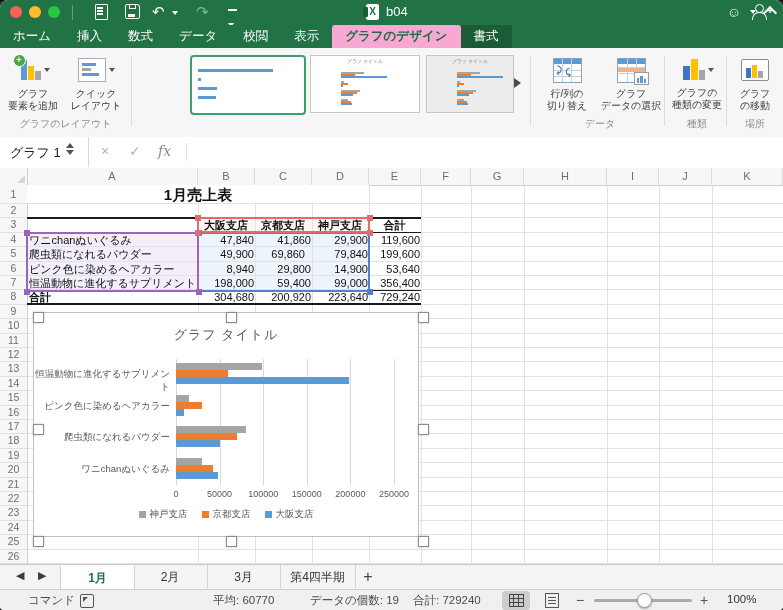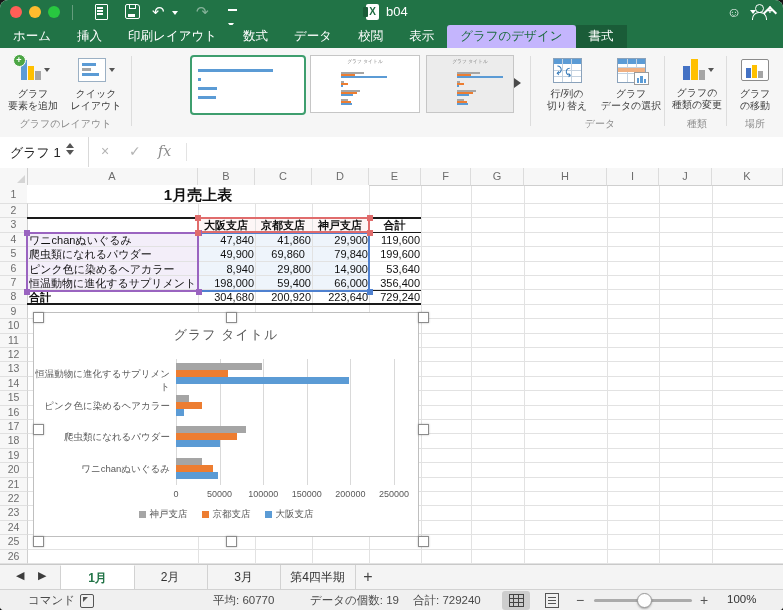--- a/index.html
+++ b/index.html
@@ -32,21 +32,21 @@
   #searchbox .sc{position:absolute;left:18px;top:8px;border-top-color:#cfe2d7;border-left-width:3px;border-right-width:3px;border-top-width:3.5px;}
   #search-input{position:absolute;left:28px;top:0;width:205px;height:16px;background:transparent;border:none;outline:none;color:#eaf3ee;font-size:12px;font-family:inherit;}
   #search-input::placeholder{color:#c6dccd;}
   #share-btn{position:absolute;left:752px;top:4px;width:20px;height:16px;}
   #share-btn .head{position:absolute;left:3px;top:0;width:7px;height:7px;border:1.5px solid #fff;border-radius:50%;}
   #share-btn .body{position:absolute;left:0;top:8px;width:13px;height:7px;border:1.5px solid #fff;border-bottom:none;border-radius:7px 7px 0 0;}
   #share-btn .plus{position:absolute;left:15px;top:1px;color:#fff;font-size:10px;font-weight:bold;}
   
   #tabrow{position:absolute;left:0;top:25px;width:783px;height:23px;background:#217346;display:flex;align-items:stretch;}
   .rtab{color:#fff;font-size:12.5px;line-height:23px;padding:0 13px;white-space:nowrap;}
-  .rtab.active{background:#c4b5fd;color:#1e6b41;font-weight:normal;border-radius:3px 3px 0 0;}
+  .rtab.active{background:#f9a8d4;color:#1e6b41;font-weight:bold;border-radius:3px 3px 0 0;}
   .rtab.dark{background:#1a5c38;}
   #tabrow-right{position:absolute;right:8px;top:0;height:23px;display:flex;align-items:center;gap:9px;}
   #smiley{color:#fff;font-size:14px;line-height:14px;}
   #smiley-caret{width:0;height:0;border-left:3.5px solid transparent;border-right:3.5px solid transparent;border-top:4px solid #fff;}
   #collapse-chevron{width:8px;height:8px;border-left:2px solid #fff;border-top:2px solid #fff;transform:rotate(45deg);margin-top:3px;}
   
   #ribbon{position:absolute;left:0;top:48px;width:783px;height:89px;background:#f6f6f6;border-bottom:1px solid #d5d5d5;}
   .rsep{position:absolute;top:8px;width:1px;height:70px;background:#ddd;}
   .rbtn{position:absolute;top:5px;text-align:center;}
   .ric{height:32px;display:flex;align-items:flex-start;justify-content:center;padding-top:3px;}
@@ -162,21 +162,20 @@
     <div id="share-btn">
       <div class="head"></div>
         <div class="body"></div>
         <div class="plus">+</div>
     </div>
   </div>
 
   <div id="tabrow">
       <div class="rtab">ホーム</div>
       <div class="rtab">挿入</div>
-      <div class="rtab">印刷レイアウト</div>
       <div class="rtab">数式</div>
       <div class="rtab">データ</div>
       <div class="rtab">校閲</div>
       <div class="rtab">表示</div>
       <div class="rtab active">グラフのデザイン</div>
       <div class="rtab dark">書式</div>
     </div>
   <div id="tabrow-right">
     <span id="smiley">☺</span>
     <span id="smiley-caret"></span>
@@ -410,21 +409,21 @@
       <div class="cell num" style="left: 312px; top: 79.2px; width: 56px; height: 14.4px; line-height: 14.4px;">79,840</div>
       <div class="cell num" style="left: 369px; top: 79.2px; width: 51px; height: 14.4px; line-height: 14.4px;">199,600</div>
       <div class="cell" style="left: 29px; top: 93.6px; width: 167px; height: 14.4px; line-height: 14.4px;">ピンク色に染めるヘアカラー</div>
       <div class="cell num" style="left: 198px; top: 93.6px; width: 56px; height: 14.4px; line-height: 14.4px;">8,940</div>
       <div class="cell num" style="left: 255px; top: 93.6px; width: 56px; height: 14.4px; line-height: 14.4px;">29,800</div>
       <div class="cell num" style="left: 312px; top: 93.6px; width: 56px; height: 14.4px; line-height: 14.4px;">14,900</div>
       <div class="cell num" style="left: 369px; top: 93.6px; width: 51px; height: 14.4px; line-height: 14.4px;">53,640</div>
       <div class="cell" style="left: 29px; top: 108px; width: 167px; height: 14.4px; line-height: 14.4px;">恒温動物に進化するサプリメント</div>
       <div class="cell num" style="left: 198px; top: 108px; width: 56px; height: 14.4px; line-height: 14.4px;">198,000</div>
       <div class="cell num" style="left: 255px; top: 108px; width: 56px; height: 14.4px; line-height: 14.4px;">59,400</div>
-      <div class="cell num" style="left: 312px; top: 108px; width: 56px; height: 14.4px; line-height: 14.4px;">66,000</div>
+      <div class="cell num" style="left: 312px; top: 108px; width: 56px; height: 14.4px; line-height: 14.4px;">99,000</div>
       <div class="cell num" style="left: 369px; top: 108px; width: 51px; height: 14.4px; line-height: 14.4px;">356,400</div>
       <div class="cell" style="left: 29px; top: 122.4px; width: 167px; height: 14.4px; line-height: 14.4px; font-weight: bold;">合計</div>
       <div class="cell num" style="left: 198px; top: 122.4px; width: 56px; height: 14.4px; line-height: 14.4px;">304,680</div>
       <div class="cell num" style="left: 255px; top: 122.4px; width: 56px; height: 14.4px; line-height: 14.4px;">200,920</div>
       <div class="cell num" style="left: 312px; top: 122.4px; width: 56px; height: 14.4px; line-height: 14.4px;">223,640</div>
       <div class="cell num" style="left: 369px; top: 122.4px; width: 51px; height: 14.4px; line-height: 14.4px;">729,240</div>
       <div class="blk" style="left: 27px; top: 48.9px; width: 394px; height: 2px;"></div>
       <div class="blk" style="left: 27px; top: 63.9px; width: 394px; height: 1px;"></div>
       <div class="blk" style="left: 27px; top: 121.6px; width: 394px; height: 1px;"></div>
       <div class="blk" style="left: 27px; top: 135.4px; width: 394px; height: 2px;"></div>

